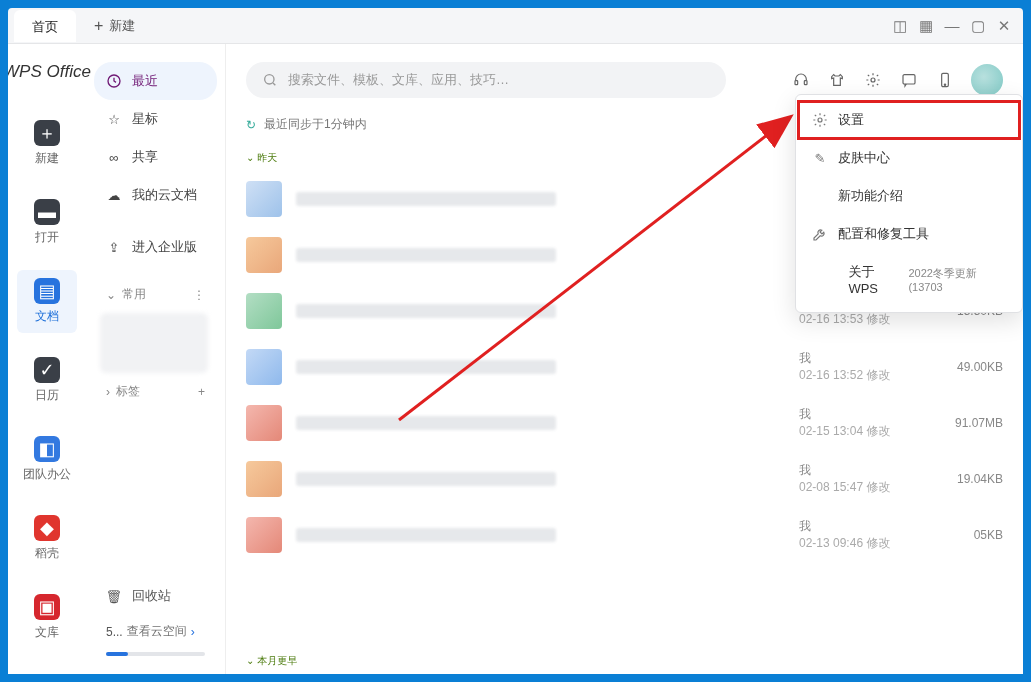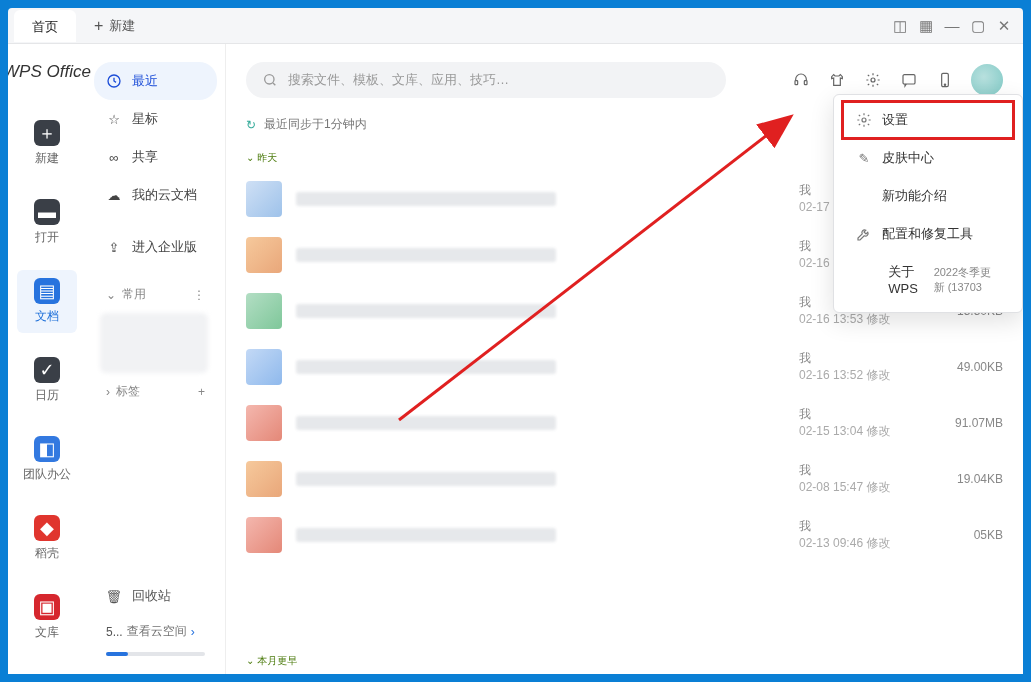--- a/index.html
+++ b/index.html
@@ -19,21 +19,21 @@
     .rail-icon { width: 26px; height: 26px; display: flex; align-items: center; justify-content: center; border-radius: 6px; font-size: 18px; }
     .rail-icon.dark { background: #3a3f47; color: #fff; }
     .rail-icon.blue { background: #2773de; color: #fff; }
     .rail-icon.check { background: #3a3f47; color: #fff; }
     .rail-icon.team { background: #3379e0; color: #fff; }
     .rail-icon.red { background: #e0352e; color: #fff; }
     .rail-icon.red2 { background: #d6272e; color: #fff; }
     .rail-icon.grid { color: #444; }
     .sidebar { width: 140px; padding: 18px 8px; border-right: 1px solid #eee; display: flex; flex-direction: column; }
     .sb-item { display: flex; align-items: center; gap: 10px; padding: 10px 12px; font-size: 13px; color: #444; border-radius: 18px; cursor: pointer; }
-    .sb-item.active { background: #eef4fd; color: #1d4ed8; }
+    .sb-item.active { background: #eef4fd; color: #701a75; }
     .sb-icon { width: 16px; height: 16px; display: flex; align-items: center; justify-content: center; }
     .sb-sep { height: 14px; }
     .sb-small { font-size: 12px; color: #888; padding: 6px 12px; display: flex; align-items: center; gap: 6px; }
     .sb-card { width: 108px; height: 60px; margin: 4px 0 4px 6px; background: #f1f2f4; border-radius: 6px; position: relative; filter: blur(2px); }
     .sb-tags { display: flex; align-items: center; justify-content: space-between; padding: 6px 12px; font-size: 12px; color: #888; }
     .sb-recycle { display: flex; align-items: center; gap: 10px; padding: 10px 12px; font-size: 13px; color: #555; cursor: pointer; margin-top: auto; }
     .sb-quota { padding: 8px 12px; font-size: 12px; color: #555; display: flex; align-items: center; gap: 4px; }
     .sb-bar { height: 4px; background: #e3e5e9; margin: 4px 12px 0; border-radius: 2px; position: relative; }
     .sb-bar::after { content: ""; position: absolute; left: 0; top: 0; bottom: 0; width: 22%; background: #2773de; border-radius: 2px; }
     .main { flex: 1; display: flex; flex-direction: column; position: relative; }
@@ -52,21 +52,21 @@
     .file-thumb { width: 36px; height: 36px; border-radius: 4px; }
     .fb-w { background: linear-gradient(135deg,#cfe0f5,#9ec2ea); }
     .fb-p { background: linear-gradient(135deg,#f6c99c,#e9a77a); }
     .fb-x { background: linear-gradient(135deg,#b3dec4,#7fc79a); }
     .fb-b { background: linear-gradient(135deg,#c3d9f6,#8fb9ec); }
     .fb-r { background: linear-gradient(135deg,#f4b7ae,#e48878); }
     .file-title { flex: 0 0 260px; height: 14px; background: #e6e8eb; border-radius: 3px; filter: blur(1.5px); }
     .file-meta { width: 120px; font-size: 12px; color: #888; display: flex; flex-direction: column; line-height: 1.4; }
     .file-meta-sub { color: #aaa; }
     .file-size { width: 70px; text-align: right; font-size: 12px; color: #888; margin-left: auto; }
-    .dropdown { position: absolute; top: 50px; right: 0; width: 190px; background: #fff; border: 1px solid #e0e1e4; border-radius: 6px; box-shadow: 0 8px 24px rgba(0,0,0,.12); padding: 6px 8px; z-index: 30; }
+    .dropdown { position: absolute; top: 50px; right: 0; width: 228px; background: #fff; border: 1px solid #e0e1e4; border-radius: 6px; box-shadow: 0 8px 24px rgba(0,0,0,.12); padding: 6px 2px; z-index: 30; }
     .dd-item { display: flex; align-items: center; gap: 10px; padding: 10px 14px; font-size: 13px; color: #333; cursor: pointer; }
     .dd-item.highlight { outline: 3px solid #e02020; outline-offset: -2px; }
     .dd-about { display: flex; align-items: center; justify-content: space-between; }
     .dd-ver { font-size: 11px; color: #888; }
     .dd-icon { width: 16px; height: 16px; color: #777; display: flex; align-items: center; justify-content: center; }
     .arrow { position: absolute; top: 66px; right: 224px; width: 420px; height: 320px; z-index: 25; pointer-events: none; }
     svg.ic { width: 16px; height: 16px; }
   </style>
 </head>
 <body>

